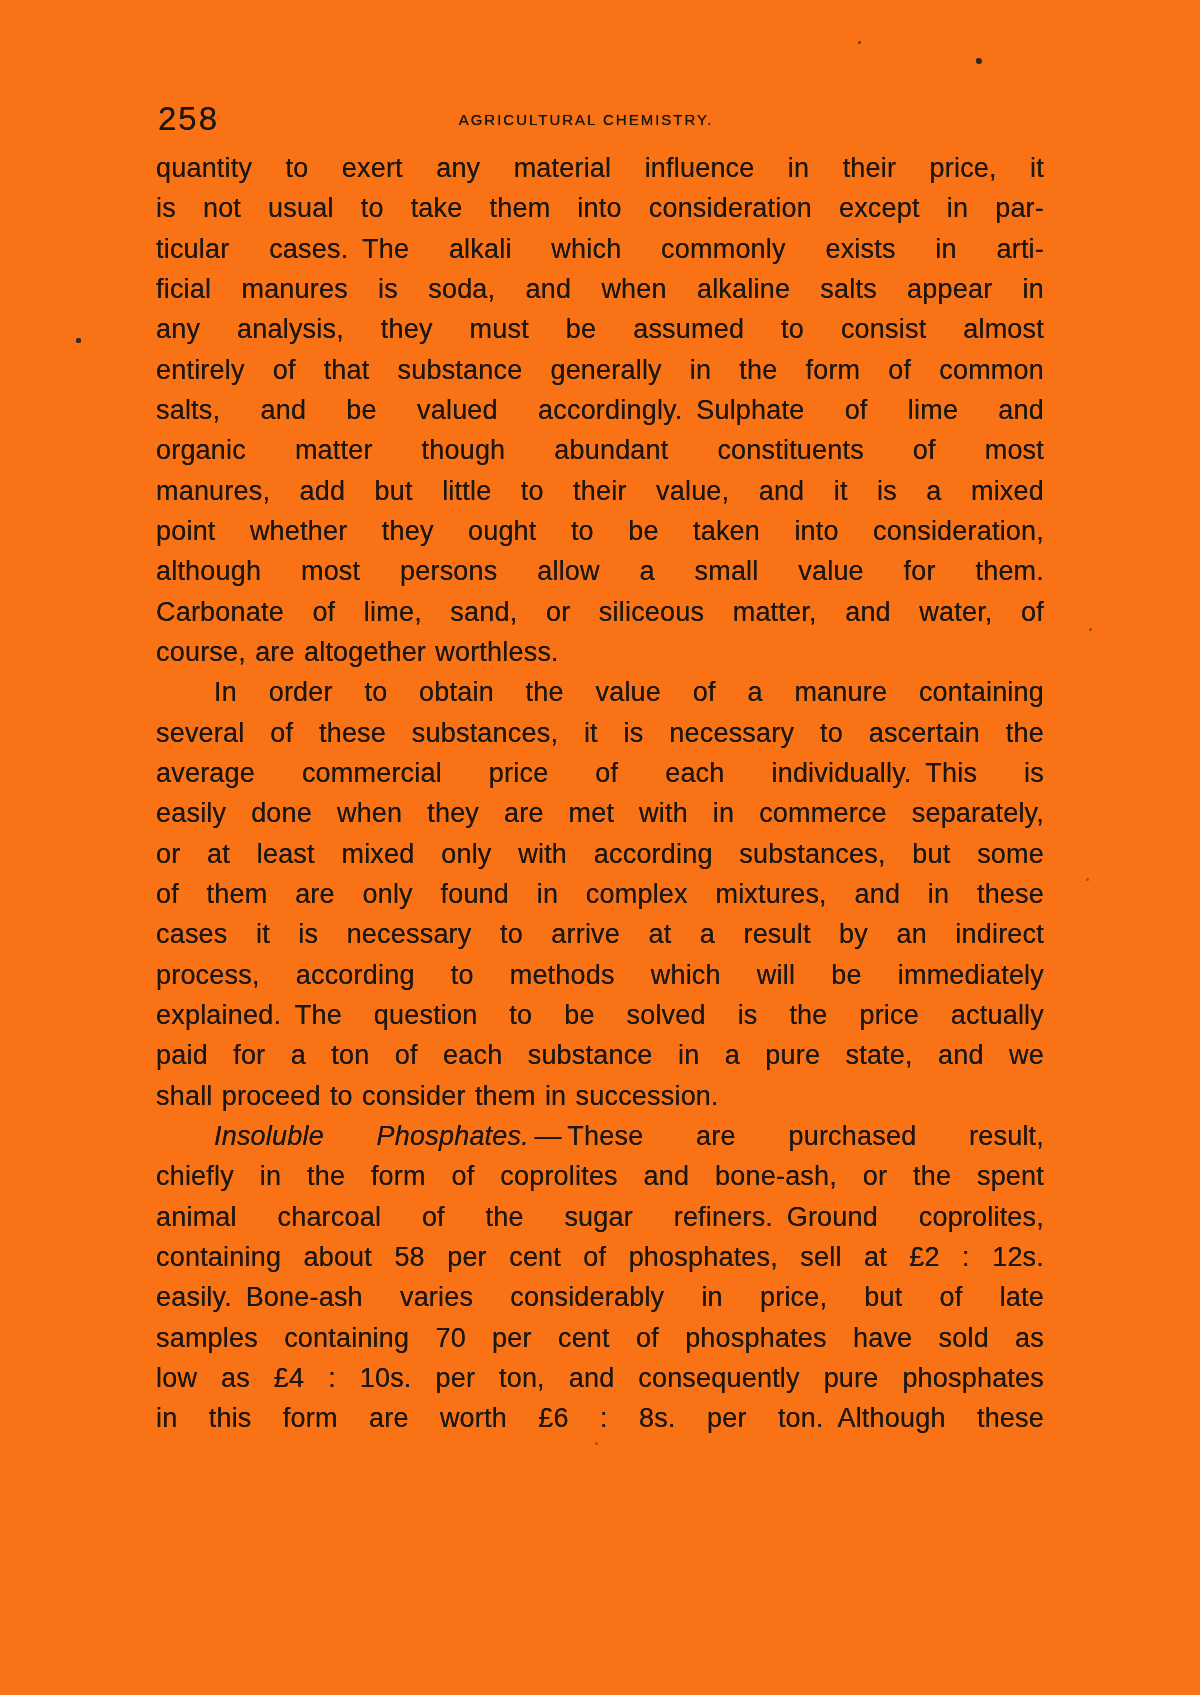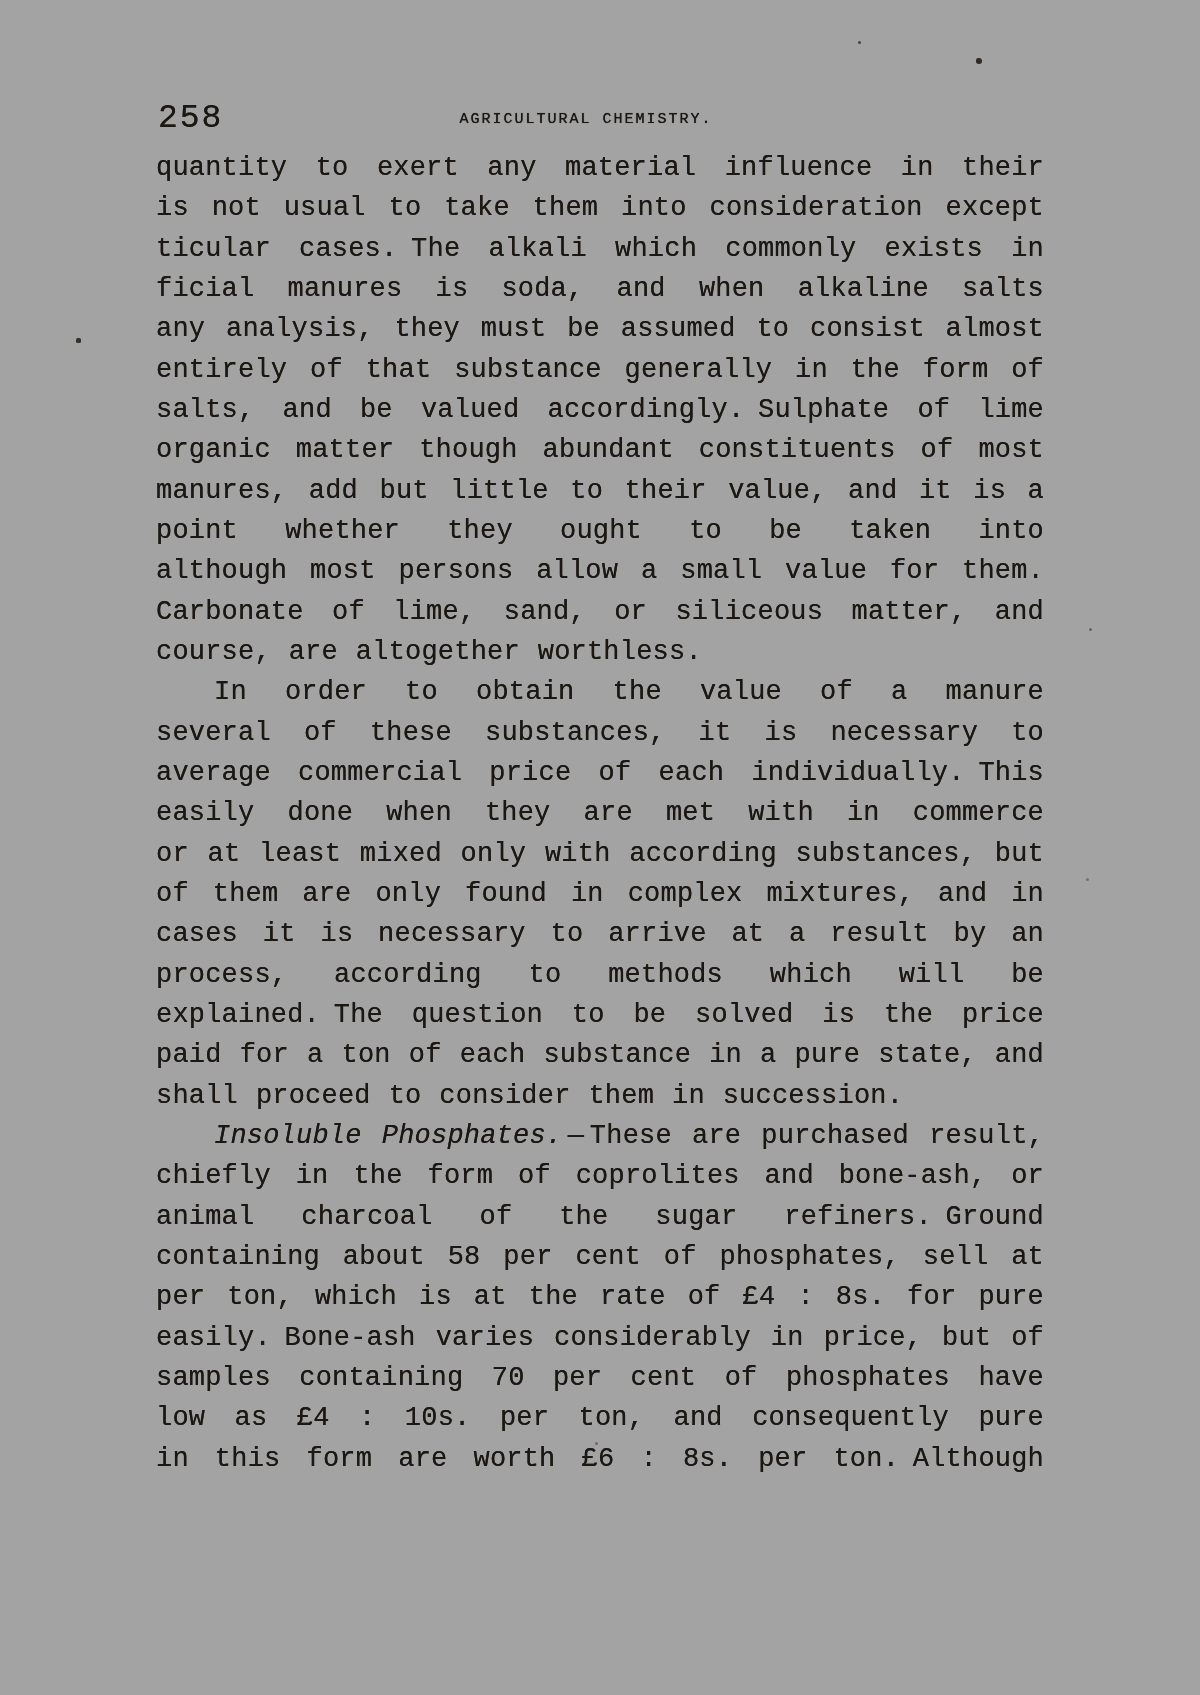--- a/index.html
+++ b/index.html
@@ -1,23 +1,23 @@
 <!DOCTYPE html>
 <html><head>
 <meta charset="utf-8">
 <style>
   html, body { margin: 0; padding: 0; background: #ffffff; }
 
   .page {
     position: relative;
     width: 1200px;
     height: 1695px;
-    background: #a3a3a3;
+    background: #f97316;
     overflow: hidden;
-    font-family: Liberation Mono, monospace;
+    font-family: Liberation Sans, sans-serif;
     color: #1b1712;
   }
 
   
   .page-number {
     position: absolute;
     left: 158px;
     top: 100px;
     font-size: 33px;
     letter-spacing: 2px;
@@ -111,21 +111,20 @@
       <div class="line">explained. The question to be solved is the price actually</div>
       <div class="line">paid for a ton of each substance in a pure state, and we</div>
       <div class="line last">shall proceed to consider them in succession.</div>
     </div>
 
     <div class="paragraph">
       <div class="line indent"><span class="italic">Insoluble Phosphates.</span><span> — These are purchased result,</span></div>
       <div class="line">chiefly in the form of coprolites and bone-ash, or the spent</div>
       <div class="line">animal charcoal of the sugar refiners. Ground coprolites,</div>
       <div class="line">containing about 58 per cent of phosphates, sell at £2 : 12s.</div>
-      <div class="line">per ton, which is at the rate of £4 : 8s. for pure phos-</div>
       <div class="line">easily. Bone-ash varies considerably in price, but of late</div>
       <div class="line">samples containing 70 per cent of phosphates have sold as</div>
       <div class="line">low as £4 : 10s. per ton, and consequently pure phosphates</div>
       <div class="line">in this form are worth £6 : 8s. per ton. Although these</div>
     </div>
 
   </main>
 
   <span class="speck s1"></span>
   <span class="speck s2"></span>

